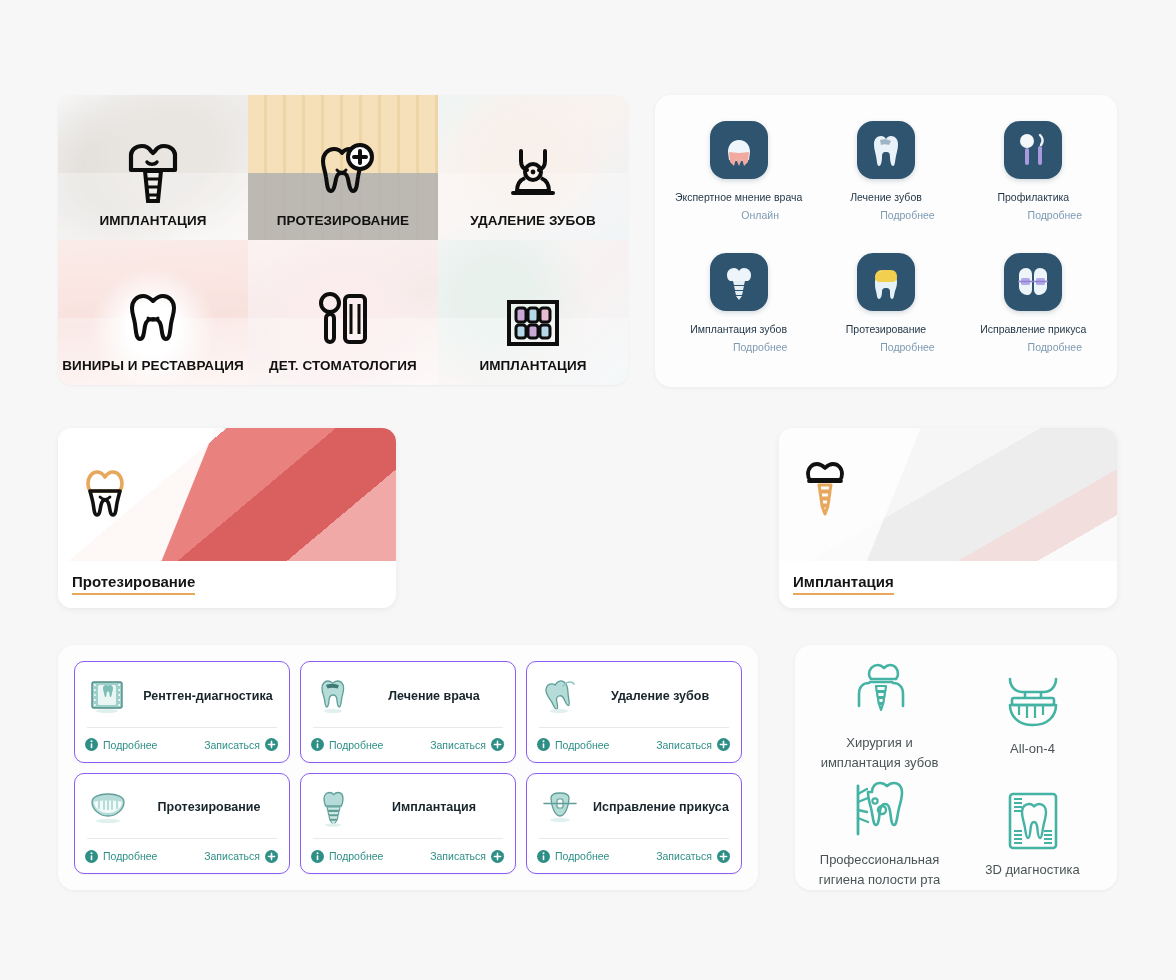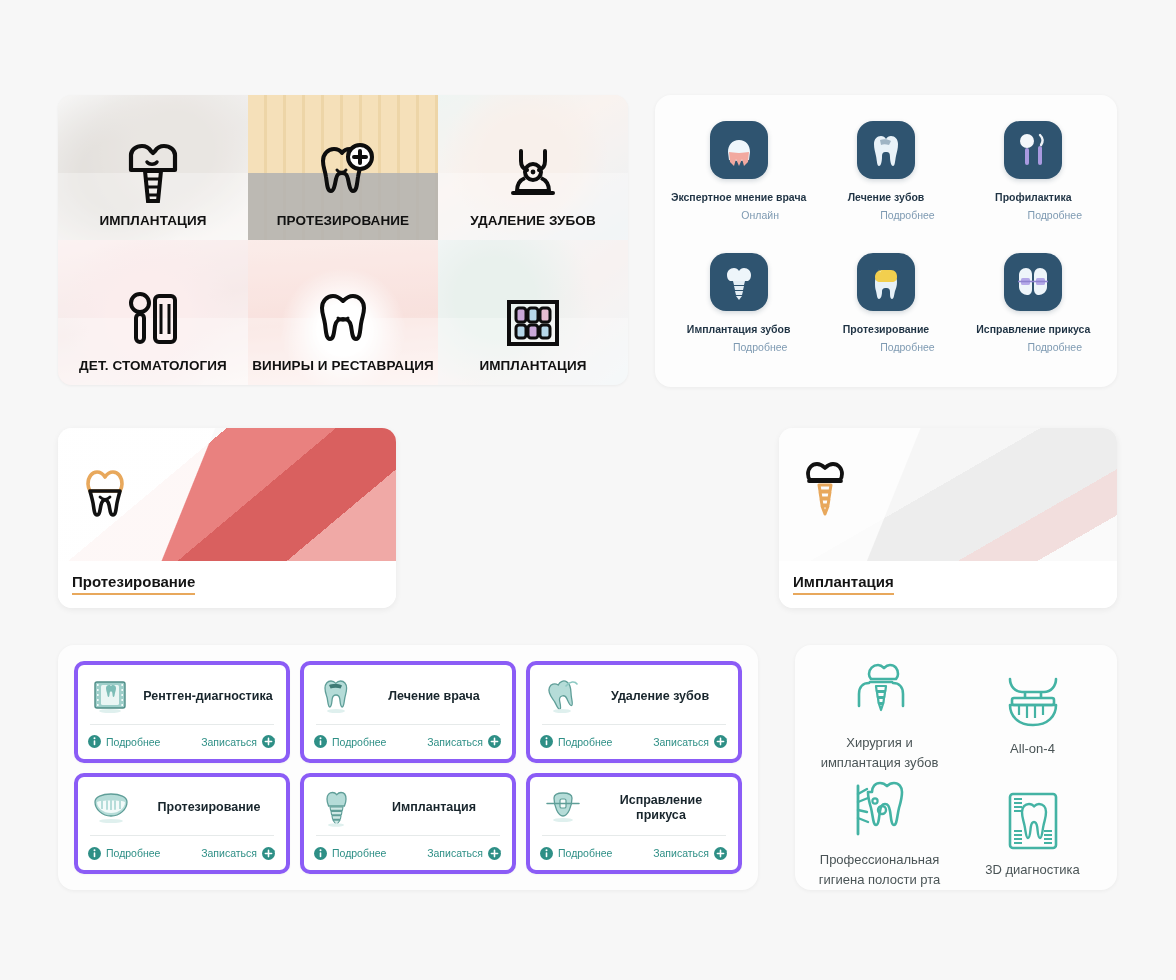--- a/index.html
+++ b/index.html
@@ -75,21 +75,21 @@
     display:flex; flex-direction:column; align-items:center; justify-content:flex-start;
     padding-top: 12px; cursor: pointer;
   }
   .sqicon {
     width: 58px; height: 58px; border-radius: 16px;
     background: #2f5470;
     display:flex; align-items:center; justify-content:center;
     box-shadow: 0 2px 5px rgba(20,50,70,.18);
   }
   .iconcell .name {
-    margin-top: 12px; font-size: 10.5px; font-weight: 700;
+    margin-top: 12px; font-size: 10.5px; font-weight: 400;
     color: #1f3344; text-align:center; line-height: 1.25;
   }
   .iconcell .more {
     margin-top: 5px; font-size: 10.5px; color: #7e9ab2; text-align:center;padding-left:43px;
   }
 
   
   .wcard {
     position: absolute; top: 428px;
     width: 338px; height: 180px;
@@ -119,21 +119,21 @@
   
   .svcpanel {
     position:absolute; left: 58px; top: 645px;
     width: 700px; height: 245px;
     background:#fdfdfd; border-radius: 16px;
     box-shadow: 0 1px 4px rgba(0,0,0,.05);
     display:grid; grid-template-columns: repeat(3, 1fr);
     grid-template-rows: 1fr 1fr; gap: 10px; padding: 16px;
   }
   .svccard {
-    background:#fff; border:4px solid #8b5cf6; border-radius: 10px;
+    background:#fff; border:1px solid #8b5cf6; border-radius: 10px;
     box-shadow: 0 1px 2px rgba(0,0,0,.04);
     display:flex; flex-direction:column; cursor: pointer;
   }
   .svccard .top {
     flex: 1; display:flex; align-items:center; gap: 12px; padding: 8px 12px 4px 12px;
   }
   .svccard .stitle {
     font-size: 12.5px; font-weight: 600; color:#18252c; line-height:1.2; flex:1; text-align:center;
   }
   .svccard .sep { height:1px; background:#e6eaea; margin: 0 12px; }
@@ -211,45 +211,45 @@
           <circle cx="28" cy="27" r="8" fill="none" stroke="#0d0d0d" stroke-width="4"></circle>
           <circle cx="28" cy="27" r="2.4" fill="#0d0d0d"></circle>
           <path d="M20 33c-5 2-8 7-8 13h32c0-6-3-11-8-13" fill="none" stroke="#0d0d0d" stroke-width="4" stroke-linejoin="round"></path>
           <path d="M8 48h40" stroke="#0d0d0d" stroke-width="4" stroke-linecap="round"></path>
         </svg>
       </div>
       <div class="tlabel">УДАЛЕНИЕ ЗУБОВ</div>
     </div>
 
     <div class="tile">
+      <div class="photo ph-smile"></div>
+      <div class="wash" style="background:rgba(255,255,255,.25)"></div>
+      <div class="band band-soft"></div>
+      <div class="ticon">
+        <svg width="56" height="62" viewBox="0 0 56 62">
+          <path d="M7 18c0-7 5-12 11-12 4 0 7 2 10 5 3-3 6-5 10-5 6 0 11 5 11 12 0 6-2 9-3 16-1 7-1 15-5 15-4 0-4-8-5-13-1-5-3-7-8-7s-7 2-8 7c-1 5-1 13-5 13-4 0-4-8-5-15-1-7-3-10-3-16z" fill="none" stroke="#0d0d0d" stroke-width="4" stroke-linejoin="round"></path>
+          <path d="M23 28c3 3 7 3 10 0" fill="none" stroke="#0d0d0d" stroke-width="3" stroke-linecap="round"></path>
+        </svg>
+      </div>
+      <div class="tlabel">ВИНИРЫ И РЕСТАВРАЦИЯ</div>
+    </div>
+
+    <div class="tile">
       <div class="photo ph-kid"></div>
       <div class="wash"></div>
       <div class="band band-soft"></div>
       <div class="ticon">
         <svg width="56" height="62" viewBox="0 0 56 62">
           <circle cx="15" cy="13" r="9" fill="none" stroke="#0d0d0d" stroke-width="4"></circle>
           <rect x="11" y="24" width="8" height="28" rx="4" fill="none" stroke="#0d0d0d" stroke-width="4"></rect>
           <rect x="30" y="6" width="20" height="46" rx="4" fill="none" stroke="#0d0d0d" stroke-width="4"></rect>
           <path d="M36 14v30M44 14v30" stroke="#0d0d0d" stroke-width="3"></path>
         </svg>
       </div>
       <div class="tlabel">ДЕТ. СТОМАТОЛОГИЯ</div>
-    </div>
-
-    <div class="tile">
-      <div class="photo ph-smile"></div>
-      <div class="wash" style="background:rgba(255,255,255,.25)"></div>
-      <div class="band band-soft"></div>
-      <div class="ticon">
-        <svg width="56" height="62" viewBox="0 0 56 62">
-          <path d="M7 18c0-7 5-12 11-12 4 0 7 2 10 5 3-3 6-5 10-5 6 0 11 5 11 12 0 6-2 9-3 16-1 7-1 15-5 15-4 0-4-8-5-13-1-5-3-7-8-7s-7 2-8 7c-1 5-1 13-5 13-4 0-4-8-5-15-1-7-3-10-3-16z" fill="none" stroke="#0d0d0d" stroke-width="4" stroke-linejoin="round"></path>
-          <path d="M23 28c3 3 7 3 10 0" fill="none" stroke="#0d0d0d" stroke-width="3" stroke-linecap="round"></path>
-        </svg>
-      </div>
-      <div class="tlabel">ВИНИРЫ И РЕСТАВРАЦИЯ</div>
     </div>
 
     <div class="tile">
       <div class="photo ph-whiten"></div>
       <div class="wash"></div>
       <div class="band band-soft"></div>
       <div class="ticon">
         <svg width="60" height="58" viewBox="0 0 60 58">
           <rect x="6" y="8" width="48" height="42" fill="none" stroke="#0d0d0d" stroke-width="4"></rect>
           <rect x="13" y="14" width="10" height="14" rx="3" fill="#c9a8d8" stroke="#0d0d0d" stroke-width="3"></rect>

